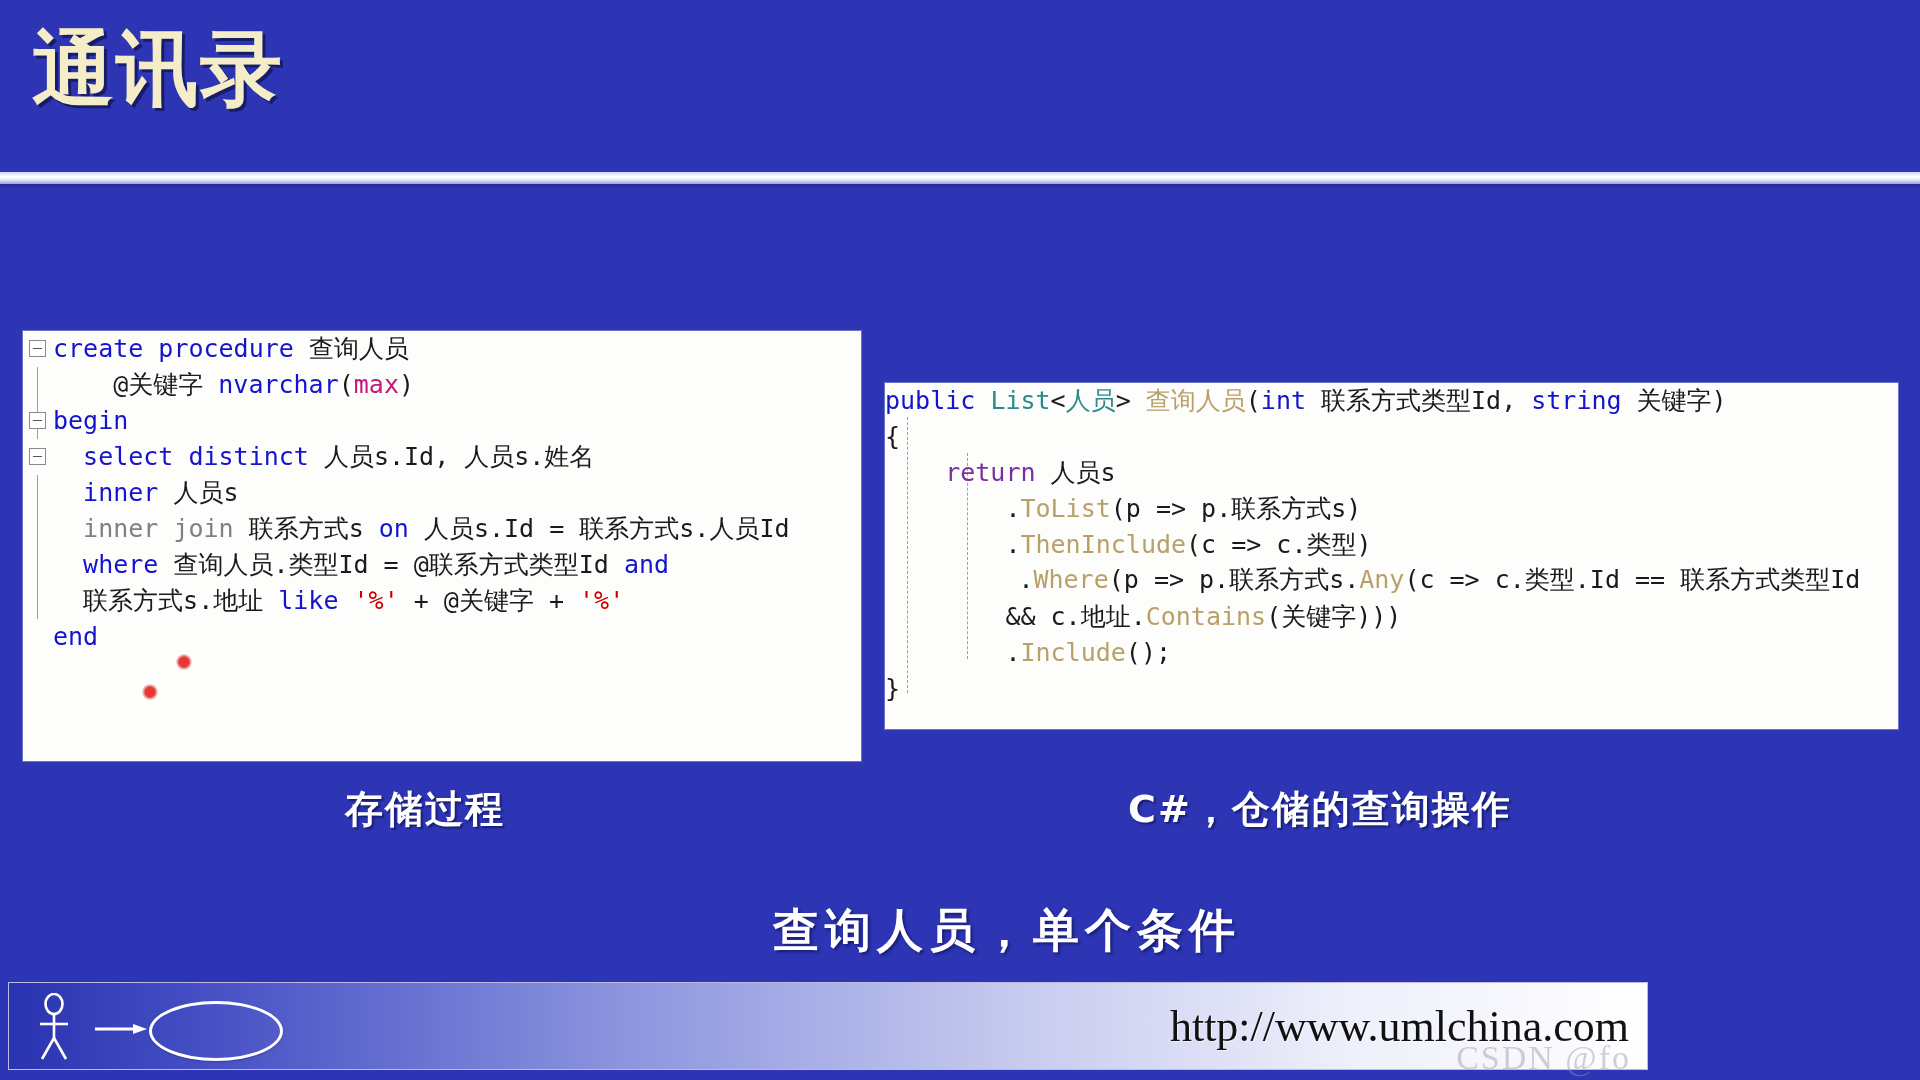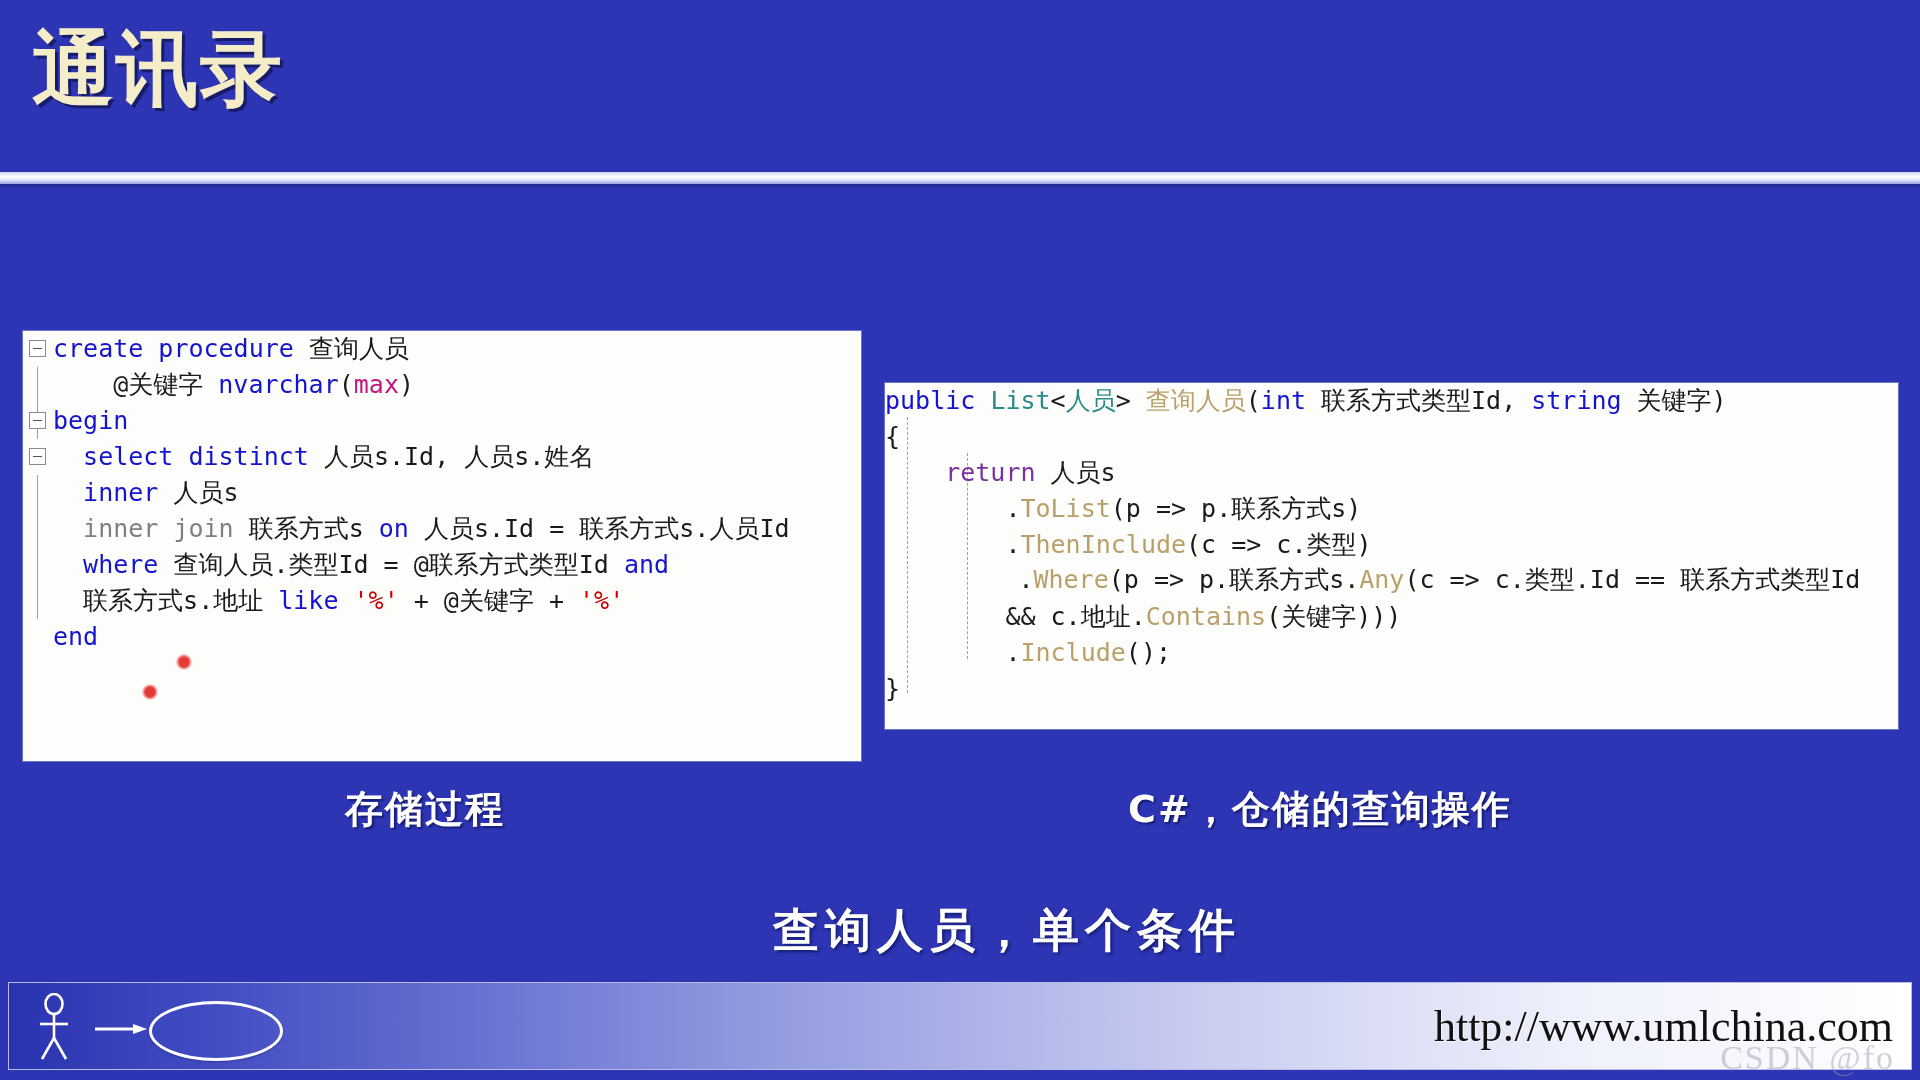--- a/index.html
+++ b/index.html
@@ -108,21 +108,21 @@
   .subtitle{
     position:absolute;left:0;top:900px;width:1920px;text-align:center;
     color:#ffffff;font-weight:700;font-size:46px;letter-spacing:6px;
     font-family:"DejaVu Sans","Liberation Sans",sans-serif;
     text-shadow:2px 2px 3px rgba(10,14,70,.6);
     margin-left:47px;
   }
 
   
   .footer{
-    position:absolute;left:8px;top:982px;width:1904px;height:88px;
+    position:absolute;left:8px;top:982px;width:1640px;height:88px;
     background:linear-gradient(to right,#2a33b0 0%,#4650c4 12%,#8e96df 38%,#c7cbef 62%,#eef0fb 82%,#ffffff 100%);
     border:1px solid #b9bde6;
     box-sizing:border-box;
   }
   .actor{position:absolute;left:22px;top:10px;width:60px;height:68px;}
   .usecase{
     position:absolute;left:140px;top:18px;width:128px;height:54px;
     border:3px solid #ffffff;border-radius:50%;
     box-shadow:0 1px 2px rgba(0,0,0,.25);
   }

